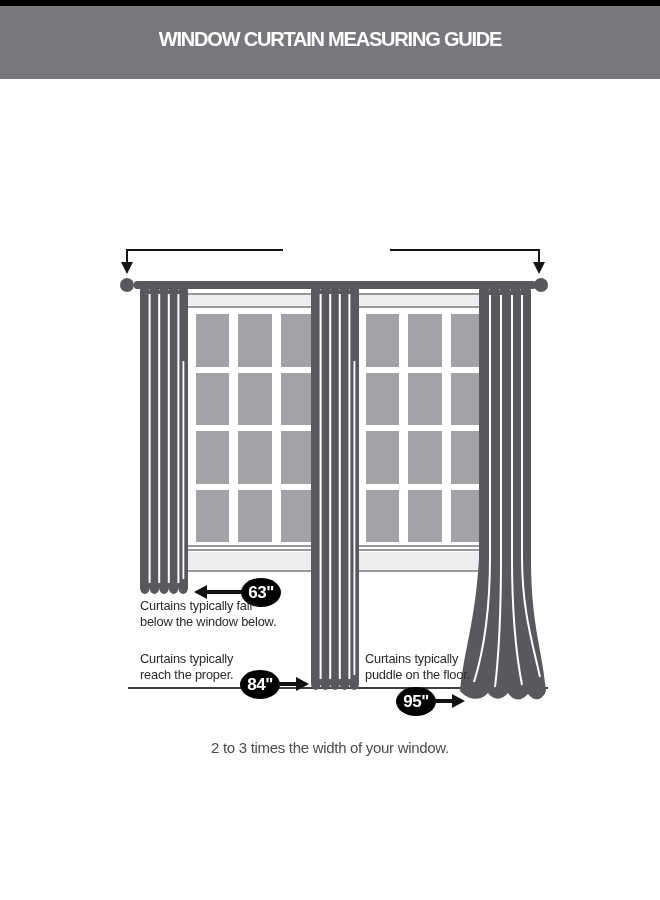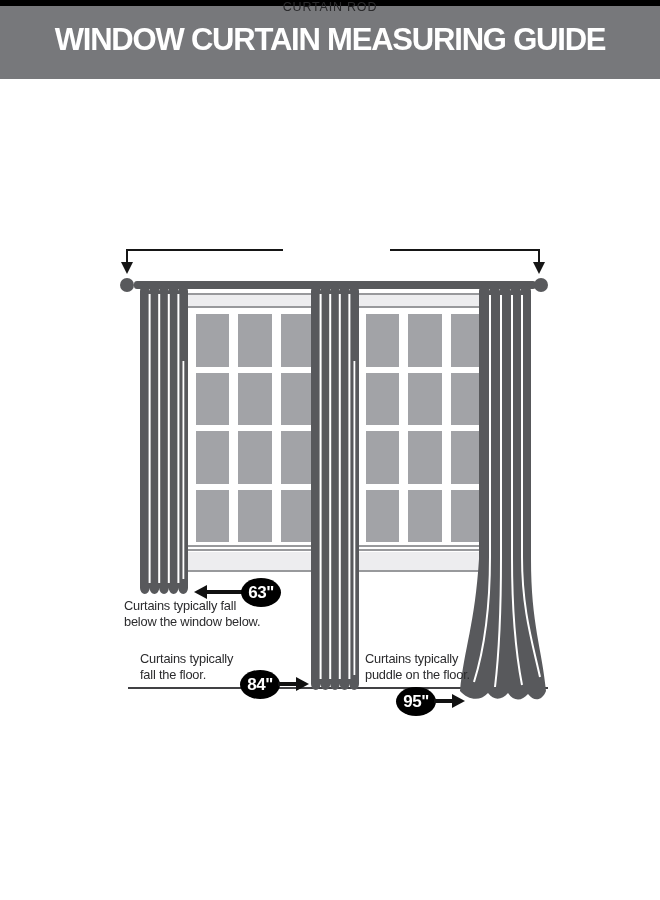--- a/index.html
+++ b/index.html
@@ -16,21 +16,21 @@
   html,body{margin:0;padding:0;background:#fff;}
   .stage{
     position:relative;width:660px;height:900px;background:#ffffff;
     font-family:"Liberation Sans",sans-serif;overflow:hidden;
   }
   .abs{position:absolute;}
 
   
   .banner{left:0;top:133;width:660px;height:79px;background:var(--banner-bg);
     display:flex;align-items:center;justify-content:center;}
-  .banner-title{color:#fff;font-size:31px;font-weight:700;letter-spacing:-1.2px;white-space:nowrap;}
+  .banner-title{color:#fff;font-size:20px;font-weight:700;letter-spacing:-1.2px;white-space:nowrap;}
   .banner-underline{left:0;top:212;width:660px;height:6px;background:#000;}
 
   
   .rod-label{left:0;top:241;width:660px;text-align:center;font-size:12.5px;
     letter-spacing:.8px;color:var(--ink);}
   .rod-note{left:0;top:256;width:660px;text-align:center;font-size:13px;
     letter-spacing:-.3px;color:var(--ink);}
   .bracket-line{height:2px;background:#161616;}
   .bracket-vline{width:2px;background:#161616;}
   .down-arrow{width:0;height:0;border-left:6px solid transparent;
@@ -79,21 +79,20 @@
 </head>
 <body>
 
 <div class="stage">
 
   <div class="abs banner">
     <div class="banner-title">WINDOW CURTAIN MEASURING GUIDE</div>
   </div>
   <div class="abs banner-underline"></div>
 
-  <div class="abs rod-label">CURTAIN ROD</div>
   <div class="abs bracket-line" style="left:127px;top:249px;width:156px;"></div>
   <div class="abs bracket-line" style="left:390px;top:249px;width:150px;"></div>
   <div class="abs bracket-vline" style="left:126px;top:249px;height:14px;"></div>
   <div class="abs bracket-vline" style="left:538px;top:249px;height:14px;"></div>
   <div class="abs down-arrow" style="left:121px;top:262px;"></div>
   <div class="abs down-arrow" style="left:533px;top:262px;"></div>
 
   <div class="abs rod-bar" style="left:134px;"></div>
   <div class="abs finial" style="left:120px;top:278px;"></div>
   <div class="abs finial" style="left:534px;top:278px;"></div>
@@ -163,41 +162,42 @@
     <path class="pleat" d="M42,16 L42,278 C42,335 40,375 36,408"></path>
     <path class="pleat" d="M53,16 L53,278 C53,335 57,375 63,406"></path>
     <path class="pleat" d="M63,16 L63,278 C63,330 73,362 81,398"></path>
   </svg>
 
   <div class="abs head-left" style="left:194px;top:585px;"></div>
   <div class="abs shaft" style="left:205px;top:590px;width:38px;"></div>
   <div class="abs oval" style="left:241px;top:578px;">
     <span>63"</span>
   </div>
-  <div class="abs note" style="left:124px;top:598px;">
+  <div class="abs note" style="left:140px;top:598px;">
     <div>Curtains typically fall</div>
     <div>below the window below.</div>
   </div>
 
   <div class="abs note" style="left:140px;top:651px;">
     <div>Curtains typically</div>
-    <div>fall the floor.</div>
+    <div>reach the proper.</div>
   </div>
   <div class="abs oval" style="left:240px;top:670px;">
     <span>84"</span>
   </div>
   <div class="abs shaft" style="left:278px;top:682px;width:20px;"></div>
   <div class="abs head-right" style="left:296px;top:677px;"></div>
 
   <div class="abs note" style="left:365px;top:651px;">
     <div>Curtains typically</div>
     <div>puddle on the floor.</div>
   </div>
   <div class="abs oval" style="left:396px;top:687px;">
     <span>95"</span>
   </div>
   <div class="abs shaft" style="left:434px;top:699px;width:20px;"></div>
   <div class="abs head-right" style="left:452px;top:694px;"></div>
 
   <div class="abs footer">
+    <div>2 to 3 times the width of your window.</div>
   </div>
 
 </div>
 
 </body></html>

